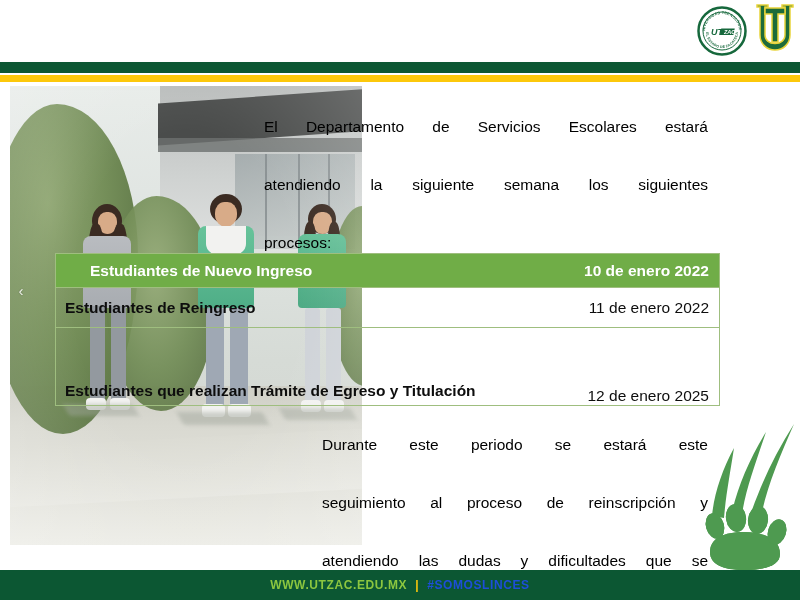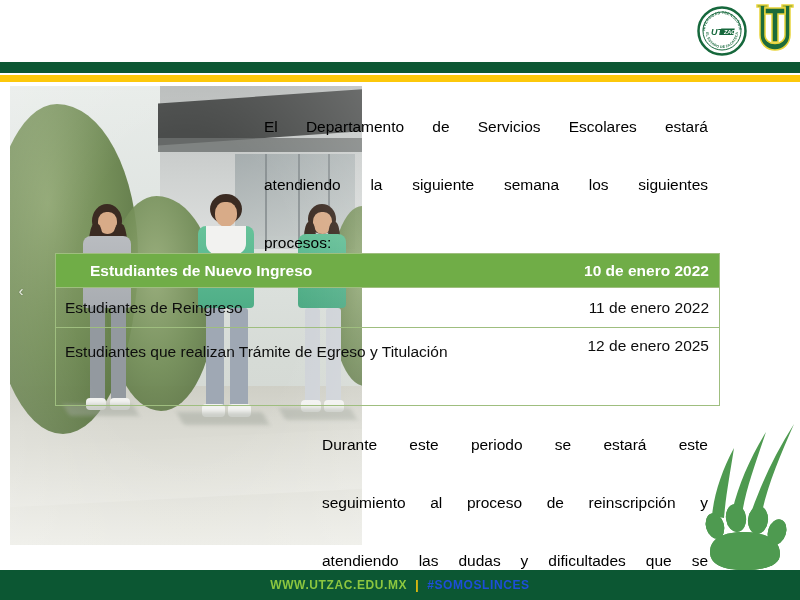--- a/index.html
+++ b/index.html
@@ -79,22 +79,22 @@
 
   
   .tbl{
     position:absolute;left:55px;top:253px;width:663px;height:151px;
     border:1px solid #9fbe7f;border-collapse:collapse;
     font-size:15.5px;
   }
   .tbl .row{display:flex;align-items:flex-start;}
   .tbl .row.hdr{background:#70ad47;color:#ffffff;height:33px;align-items:center;}
   .tbl .row.r2{background:transparent;height:39px;align-items:center;border-top:1px solid #9fbe7f;}
-  .tbl .row.r3{background:transparent;height:77px;align-items:flex-start;border-top:1px solid #9fbe7f;}
-  .cell-l{width:438px;box-sizing:border-box;padding:0 0 0 9px;font-weight:normal;color:#0d0d0d;}
+  .tbl .row.r3{background:transparent;height:77px;align-items:flex-end;border-top:1px solid #9fbe7f;}
+  .cell-l{width:438px;box-sizing:border-box;padding:0 0 0 9px;font-weight:bold;color:#0d0d0d;}
   .cell-r{width:225px;box-sizing:border-box;padding:0 10px 0 0;text-align:right;color:#0d0d0d;}
   .row.hdr .cell-l, .row.hdr .cell-r{color:#ffffff;font-weight:bold;padding-left:34px;}
   .row.r3 .cell-l{padding-top:9px;line-height:29px;}
   .row.r3 .cell-r{padding-top:9px;}
   
   .tbl-white-mask{
     position:absolute;left:362px;top:253px;width:356px;height:151px;background:#ffffff;
   }
 
   

